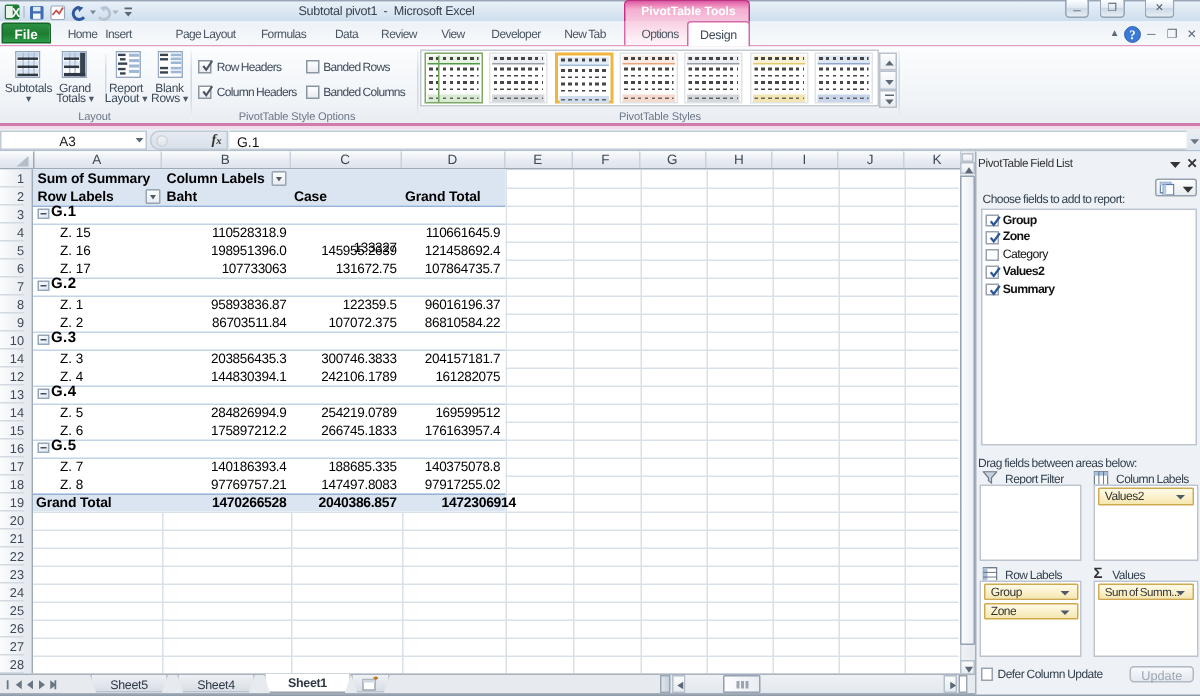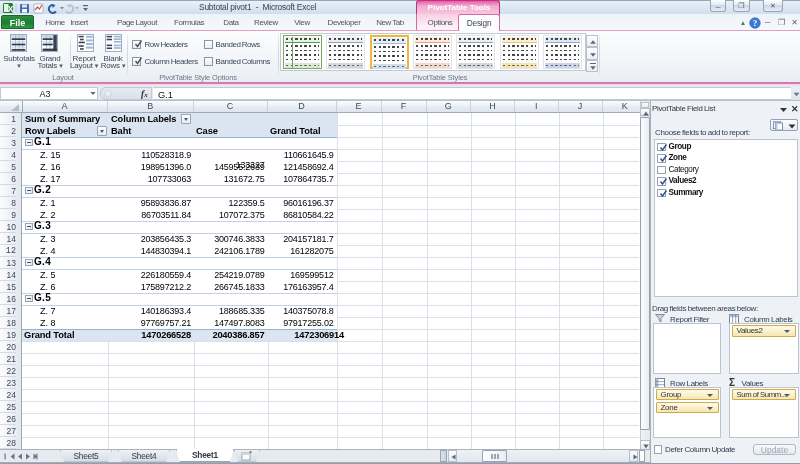--- a/index.html
+++ b/index.html
@@ -373,21 +373,21 @@
 <div class="abs rhcell" style="top:124.5px;">2</div>
 <div class="abs rhcell" style="top:136.5px;">3</div>
 <div class="abs rhcell" style="top:148.5px;">4</div>
 <div class="abs rhcell" style="top:160.5px;">5</div>
 <div class="abs rhcell" style="top:172.5px;">6</div>
 <div class="abs rhcell" style="top:184.5px;">7</div>
 <div class="abs rhcell" style="top:196.5px;">8</div>
 <div class="abs rhcell" style="top:208.5px;">9</div>
 <div class="abs rhcell" style="top:220.5px;">10</div>
 <div class="abs rhcell" style="top:232.5px;">14</div>
-<div class="abs rhcell" style="top:244.5px;font-family:Liberation Mono, monospace;">12</div>
+<div class="abs rhcell" style="top:244.5px;">12</div>
 <div class="abs rhcell" style="top:256.5px;">13</div>
 <div class="abs rhcell" style="top:268.5px;">14</div>
 <div class="abs rhcell" style="top:280.5px;">15</div>
 <div class="abs rhcell" style="top:292.5px;">16</div>
 <div class="abs rhcell" style="top:304.5px;">17</div>
 <div class="abs rhcell" style="top:316.5px;">18</div>
 <div class="abs rhcell" style="top:328.5px;">19</div>
 <div class="abs rhcell" style="top:340.5px;">20</div>
 <div class="abs rhcell" style="top:352.5px;">21</div>
 <div class="abs rhcell" style="top:364.5px;">22</div>
@@ -488,21 +488,21 @@
 <div class="abs cell num" style="left:108px;top:232.5px;width:83px;">203856435.3</div>
 <div class="abs cell num" style="left:193.5px;top:232.5px;width:71px;">300746.3833</div>
 <div class="abs cell num" style="left:267.5px;top:232.5px;width:66px;">204157181.7</div>
 <div class="abs cell" style="left:40px;top:244.5px;">Z. 4</div>
 <div class="abs cell num" style="left:108px;top:244.5px;width:83px;">144830394.1</div>
 <div class="abs cell num" style="left:193.5px;top:244.5px;width:71px;">242106.1789</div>
 <div class="abs cell num" style="left:267.5px;top:244.5px;width:66px;">161282075</div>
 <div class="abs minus" style="left:25px;top:258.5px;"></div>
 <div class="abs cellb" style="left:34px;top:256.0px;font-size:10px;letter-spacing:0.3px;">G.4</div>
 <div class="abs cell" style="left:40px;top:268.5px;">Z. 5</div>
-<div class="abs cell num" style="left:108px;top:268.5px;width:83px;">226180559.4</div>
+<div class="abs cell num" style="left:108px;top:268.5px;width:83px;">284826994.9</div>
 <div class="abs cell num" style="left:193.5px;top:268.5px;width:71px;">254219.0789</div>
 <div class="abs cell num" style="left:267.5px;top:268.5px;width:66px;">169599512</div>
 <div class="abs cell" style="left:40px;top:280.5px;">Z. 6</div>
 <div class="abs cell num" style="left:108px;top:280.5px;width:83px;">175897212.2</div>
 <div class="abs cell num" style="left:193.5px;top:280.5px;width:71px;">266745.1833</div>
 <div class="abs cell num" style="left:267.5px;top:280.5px;width:66px;">176163957.4</div>
 <div class="abs minus" style="left:25px;top:294.5px;"></div>
 <div class="abs cellb" style="left:34px;top:292.0px;font-size:10px;letter-spacing:0.3px;">G.5</div>
 <div class="abs cell" style="left:40px;top:304.5px;">Z. 7</div>
 <div class="abs cell num" style="left:108px;top:304.5px;width:83px;">140186393.4</div>

